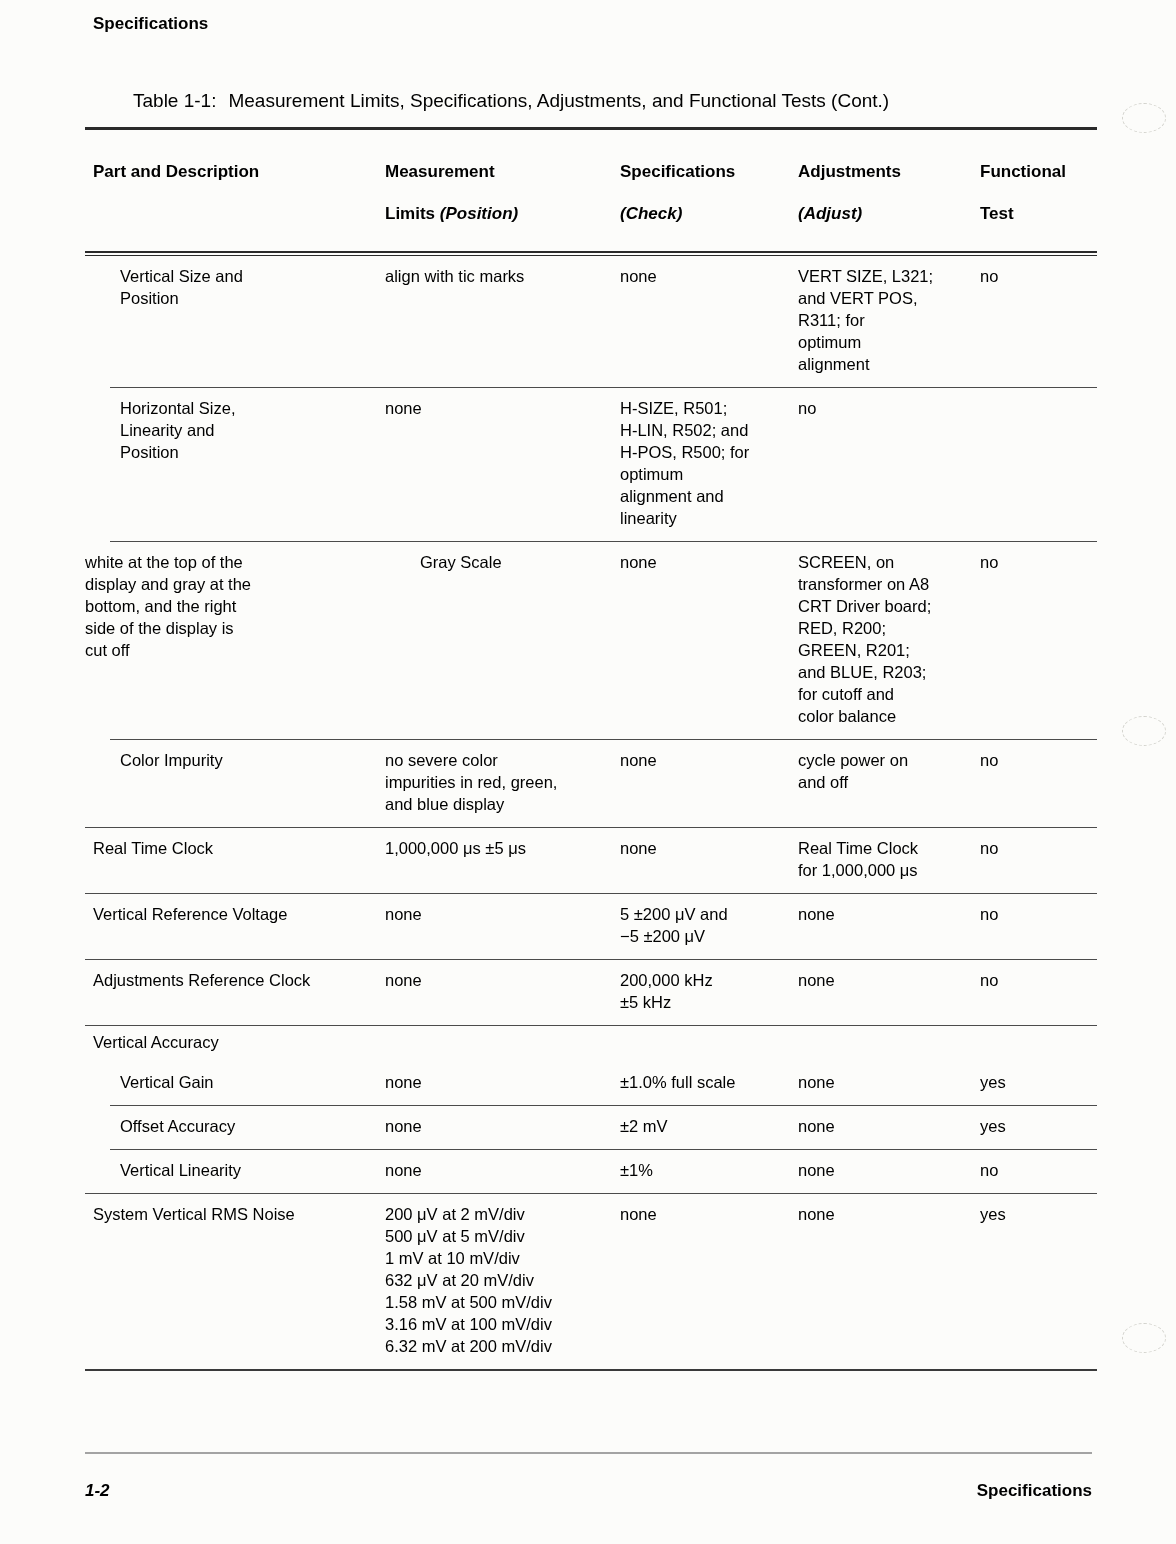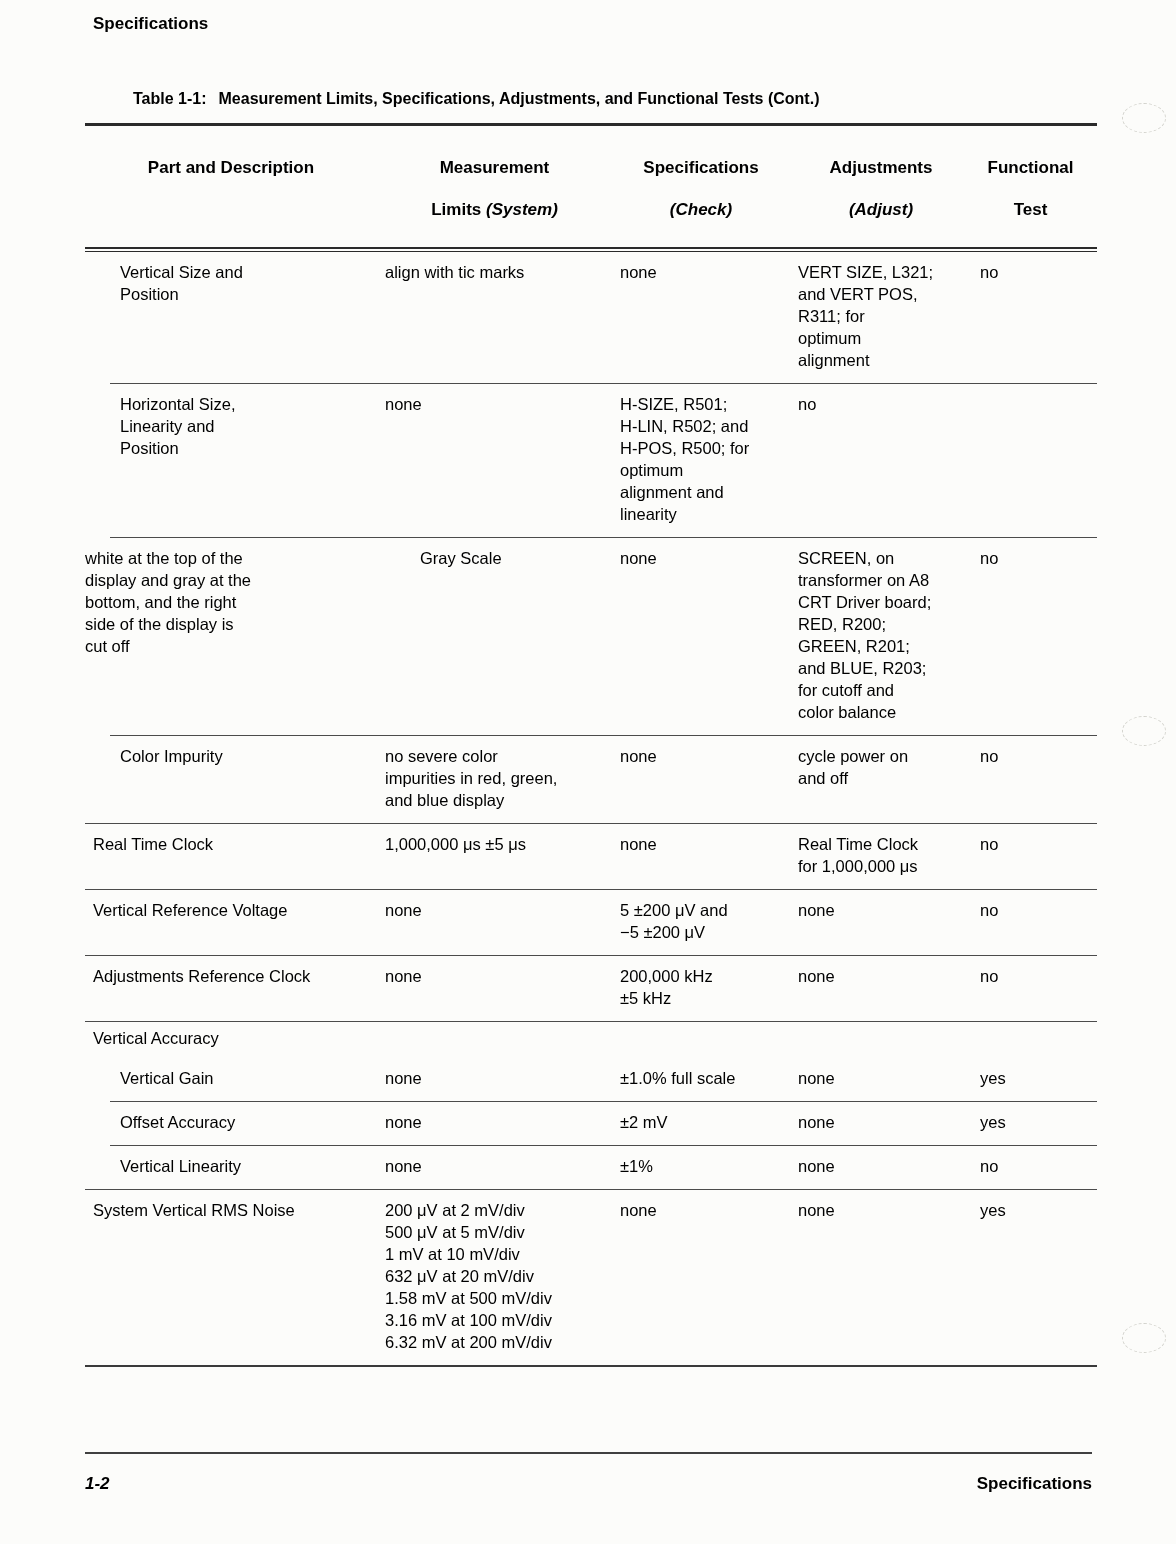--- a/index.html
+++ b/index.html
@@ -8,47 +8,47 @@
     position:relative;
     width:1176px; height:1544px;
     margin:0 auto;
     background:#fcfcfa;
     font-family:"Liberation Sans", sans-serif;
     color:#000000;
     overflow:hidden;
   }
   .doc { position:absolute; left:85px; top:14px; width:1012px; }
   .page-header { font-size:17px; font-weight:700; margin-left:8px; }
-  .table-title { margin:56px 0 0 48px; font-size:16px; font-weight:700; }
+  .table-title { margin:56px 0 0 48px; font-size:19px; font-weight:400; }
   .tt-text { margin-left:12px; }
 
   .tbl { margin-top:15px; }
   .rule-thick { border-top:3px solid #2a2a2a; }
   .rule-double { height:5px; border-top:2px solid #2a2a2a; border-bottom:1px solid #2a2a2a; }
   .rule { border-top:1px solid #4b4b4b; }
   .rule.ind { margin-left:25px; }
   .rule.bottom { border-top:2px solid #3a3a3a; }
 
   .row { display:grid; grid-template-columns:300px 235px 178px 182px 117px; padding:9px 0 12px; }
-  .row.head { padding:10px 0 6px;text-align:center; }
+  .row.head { padding:10px 0 6px; }
   .row.section { padding:5px 0 9px; }
   .section .c1 { grid-column:1 / -1; }
 
   .cell { white-space:pre-line; font-size:16.5px; line-height:22px; padding-right:16px; }
   .c1 { padding-left:8px; }
   .c1.ind { padding-left:35px; }
   .th { font-weight:700; font-size:17px; line-height:21px; }
   .hl { display:block; }
   .it { font-style:italic; }
 
   .page-footer {
     position:absolute; left:85px; top:1452px; width:1007px;
-    border-top:2px solid #404040;
+    border-top:2px solid #a3a3a3;
     display:flex; justify-content:space-between;
-    padding-top:20px;
+    padding-top:27px;
     font-size:17px; font-weight:700;
   }
   .pf-left { font-style:italic; }
 
   .punch {
     position:absolute; left:1122px;
     width:44px; height:30px;
     border:1px dashed #d3d3cd;
     border-radius:50%;
   }
@@ -68,21 +68,21 @@
 
     <div class="tbl">
       <div class="rule-thick"></div>
 
       <div class="row head">
         <div class="cell c1 th">
           <span class="hl">Part and Description</span>
         </div>
         <div class="cell c2 th">
           <span class="hl">Measurement</span>
-          <span class="hl"><span>Limits </span><span class="it">(System)</span></span>
+          <span class="hl"><span>Limits </span><span class="it">(Position)</span></span>
         </div>
         <div class="cell c3 th">
           <span class="hl">Specifications</span>
           <span class="hl it">(Check)</span>
         </div>
         <div class="cell c4 th">
           <span class="hl">Adjustments</span>
           <span class="hl it">(Adjust)</span>
         </div>
         <div class="cell c5 th">

